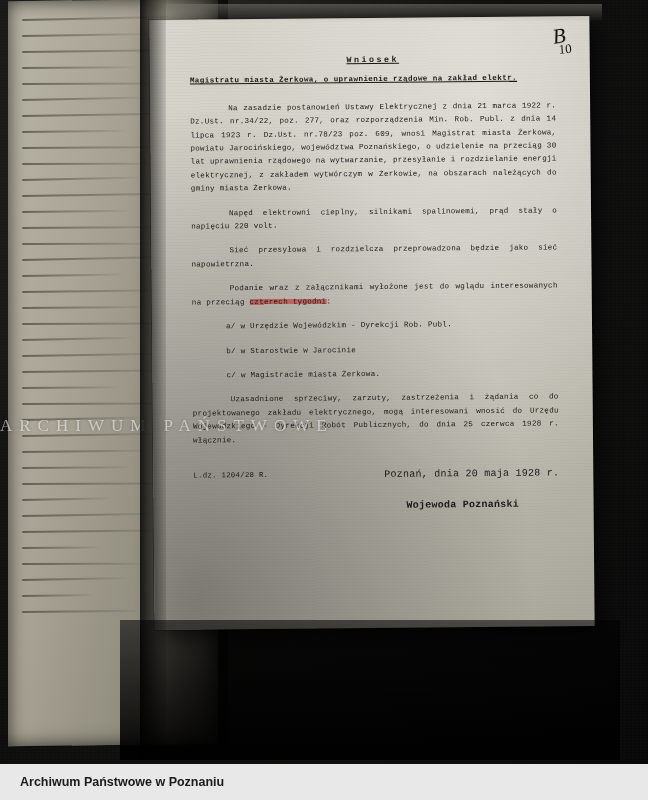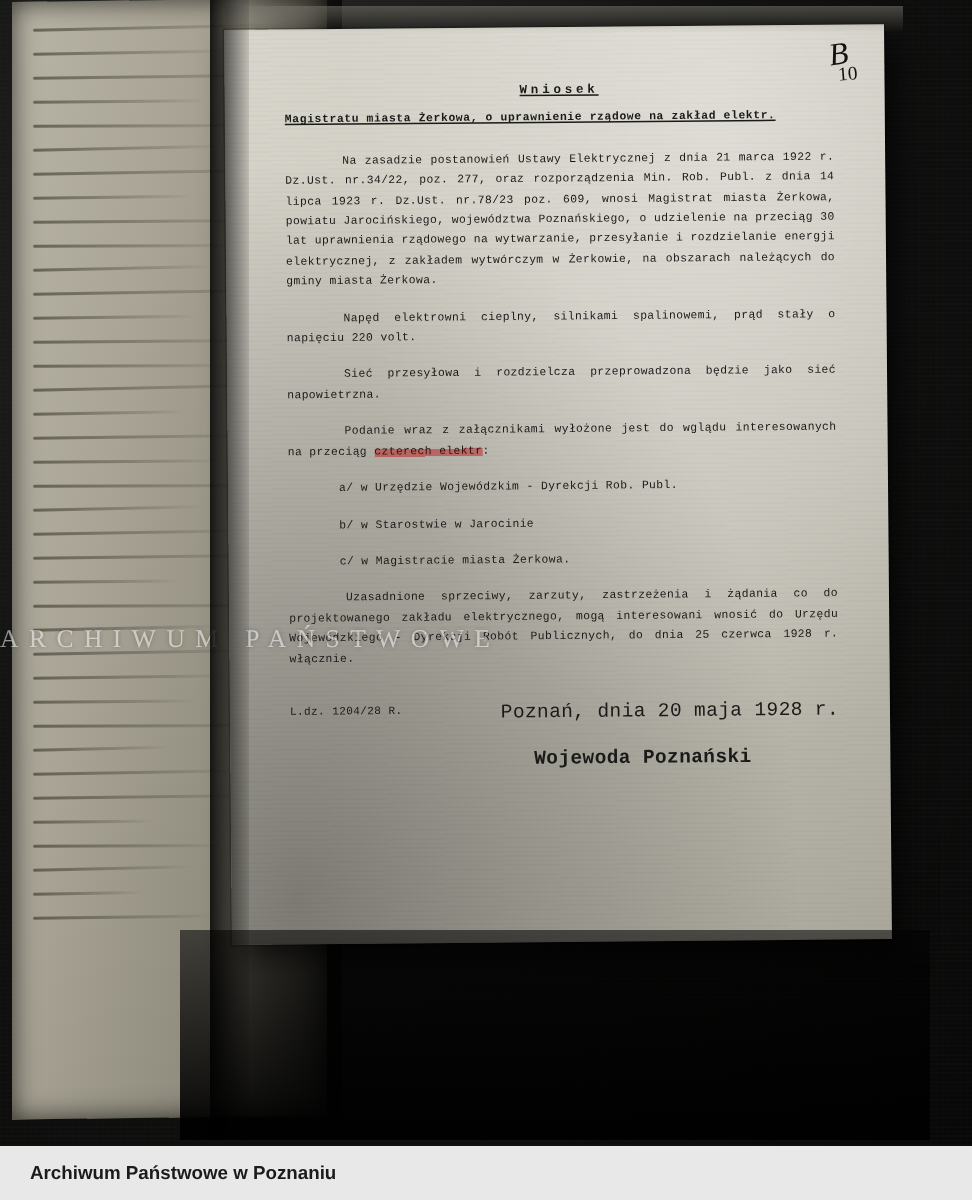--- a/index.html
+++ b/index.html
@@ -136,21 +136,21 @@
     background: linear-gradient(transparent 18%, rgba(190,40,40,.55) 18%, rgba(190,40,40,.55) 82%, transparent 82%);
     color: #2a1414;
   }
   .sig-row {
     display: flex;
     justify-content: space-between;
     align-items: flex-start;
     margin-top: 22px;
   }
   .sig-left { font-size: 7.4px; }
-  .sig-right { text-align: left; font-size: 13px; }
+  .sig-right { text-align: left; font-size: 10px; }
   .sig-name { margin-top: 18px; margin-left: 22px; font-weight: bold; }
 
   
   .folio {
     position: absolute;
     right: 18px;
     top: 12px;
     z-index: 3;
     color: #14120f;
     font-family: "Liberation Serif", serif;
@@ -286,21 +286,21 @@
 
   <div class="sheet">
     <div class="sheet-inner">
 
       <div class="title">Wniosek</div>
       <div class="subtitle">Magistratu miasta Żerkowa, o uprawnienie rządowe na zakład elektr.</div>
 
       <p class="p indent">Na zasadzie postanowień Ustawy Elektrycznej z dnia 21 marca 1922 r. Dz.Ust. nr.34/22, poz. 277, oraz rozporządzenia Min. Rob. Publ. z dnia 14 lipca 1923 r. Dz.Ust. nr.78/23 poz. 609, wnosi Magistrat miasta Żerkowa, powiatu Jarocińskiego, województwa Poznańskiego, o udzielenie na przeciąg 30 lat uprawnienia rządowego na wytwarzanie, przesyłanie i rozdzielanie energji elektrycznej, z zakładem wytwórczym w Żerkowie, na obszarach należących do gminy miasta Żerkowa.</p>
       <p class="p indent">Napęd elektrowni cieplny, silnikami spalinowemi, prąd stały o napięciu 220 volt.</p>
       <p class="p indent">Sieć przesyłowa i rozdzielcza przeprowadzona będzie jako sieć napowietrzna.</p>
-      <p class="p indent"><span>Podanie wraz z załącznikami wyłożone jest do wglądu interesowanych na przeciąg <span class="hl-red">czterech elektr</span>:</span></p>
+      <p class="p indent"><span>Podanie wraz z załącznikami wyłożone jest do wglądu interesowanych na przeciąg <span class="hl-red">czterech tygodni</span>:</span></p>
 
       <p class="p ab">a/ w Urzędzie Wojewódzkim - Dyrekcji Rob. Publ.</p>
       <p class="p ab">b/ w Starostwie w Jarocinie</p>
       <p class="p ab">c/ w Magistracie miasta Żerkowa.</p>
 
       <p class="p indent">Uzasadnione sprzeciwy, zarzuty, zastrzeżenia i żądania co do projektowanego zakładu elektrycznego, mogą interesowani wnosić do Urzędu Wojewódzkiego - Dyrekcji Robót Publicznych, do dnia 25 czerwca 1928 r. włącznie.</p>
 
       <div class="sig-row">
         <div class="sig-left">L.dz. 1204/28 R.</div>
         <div class="sig-right">

